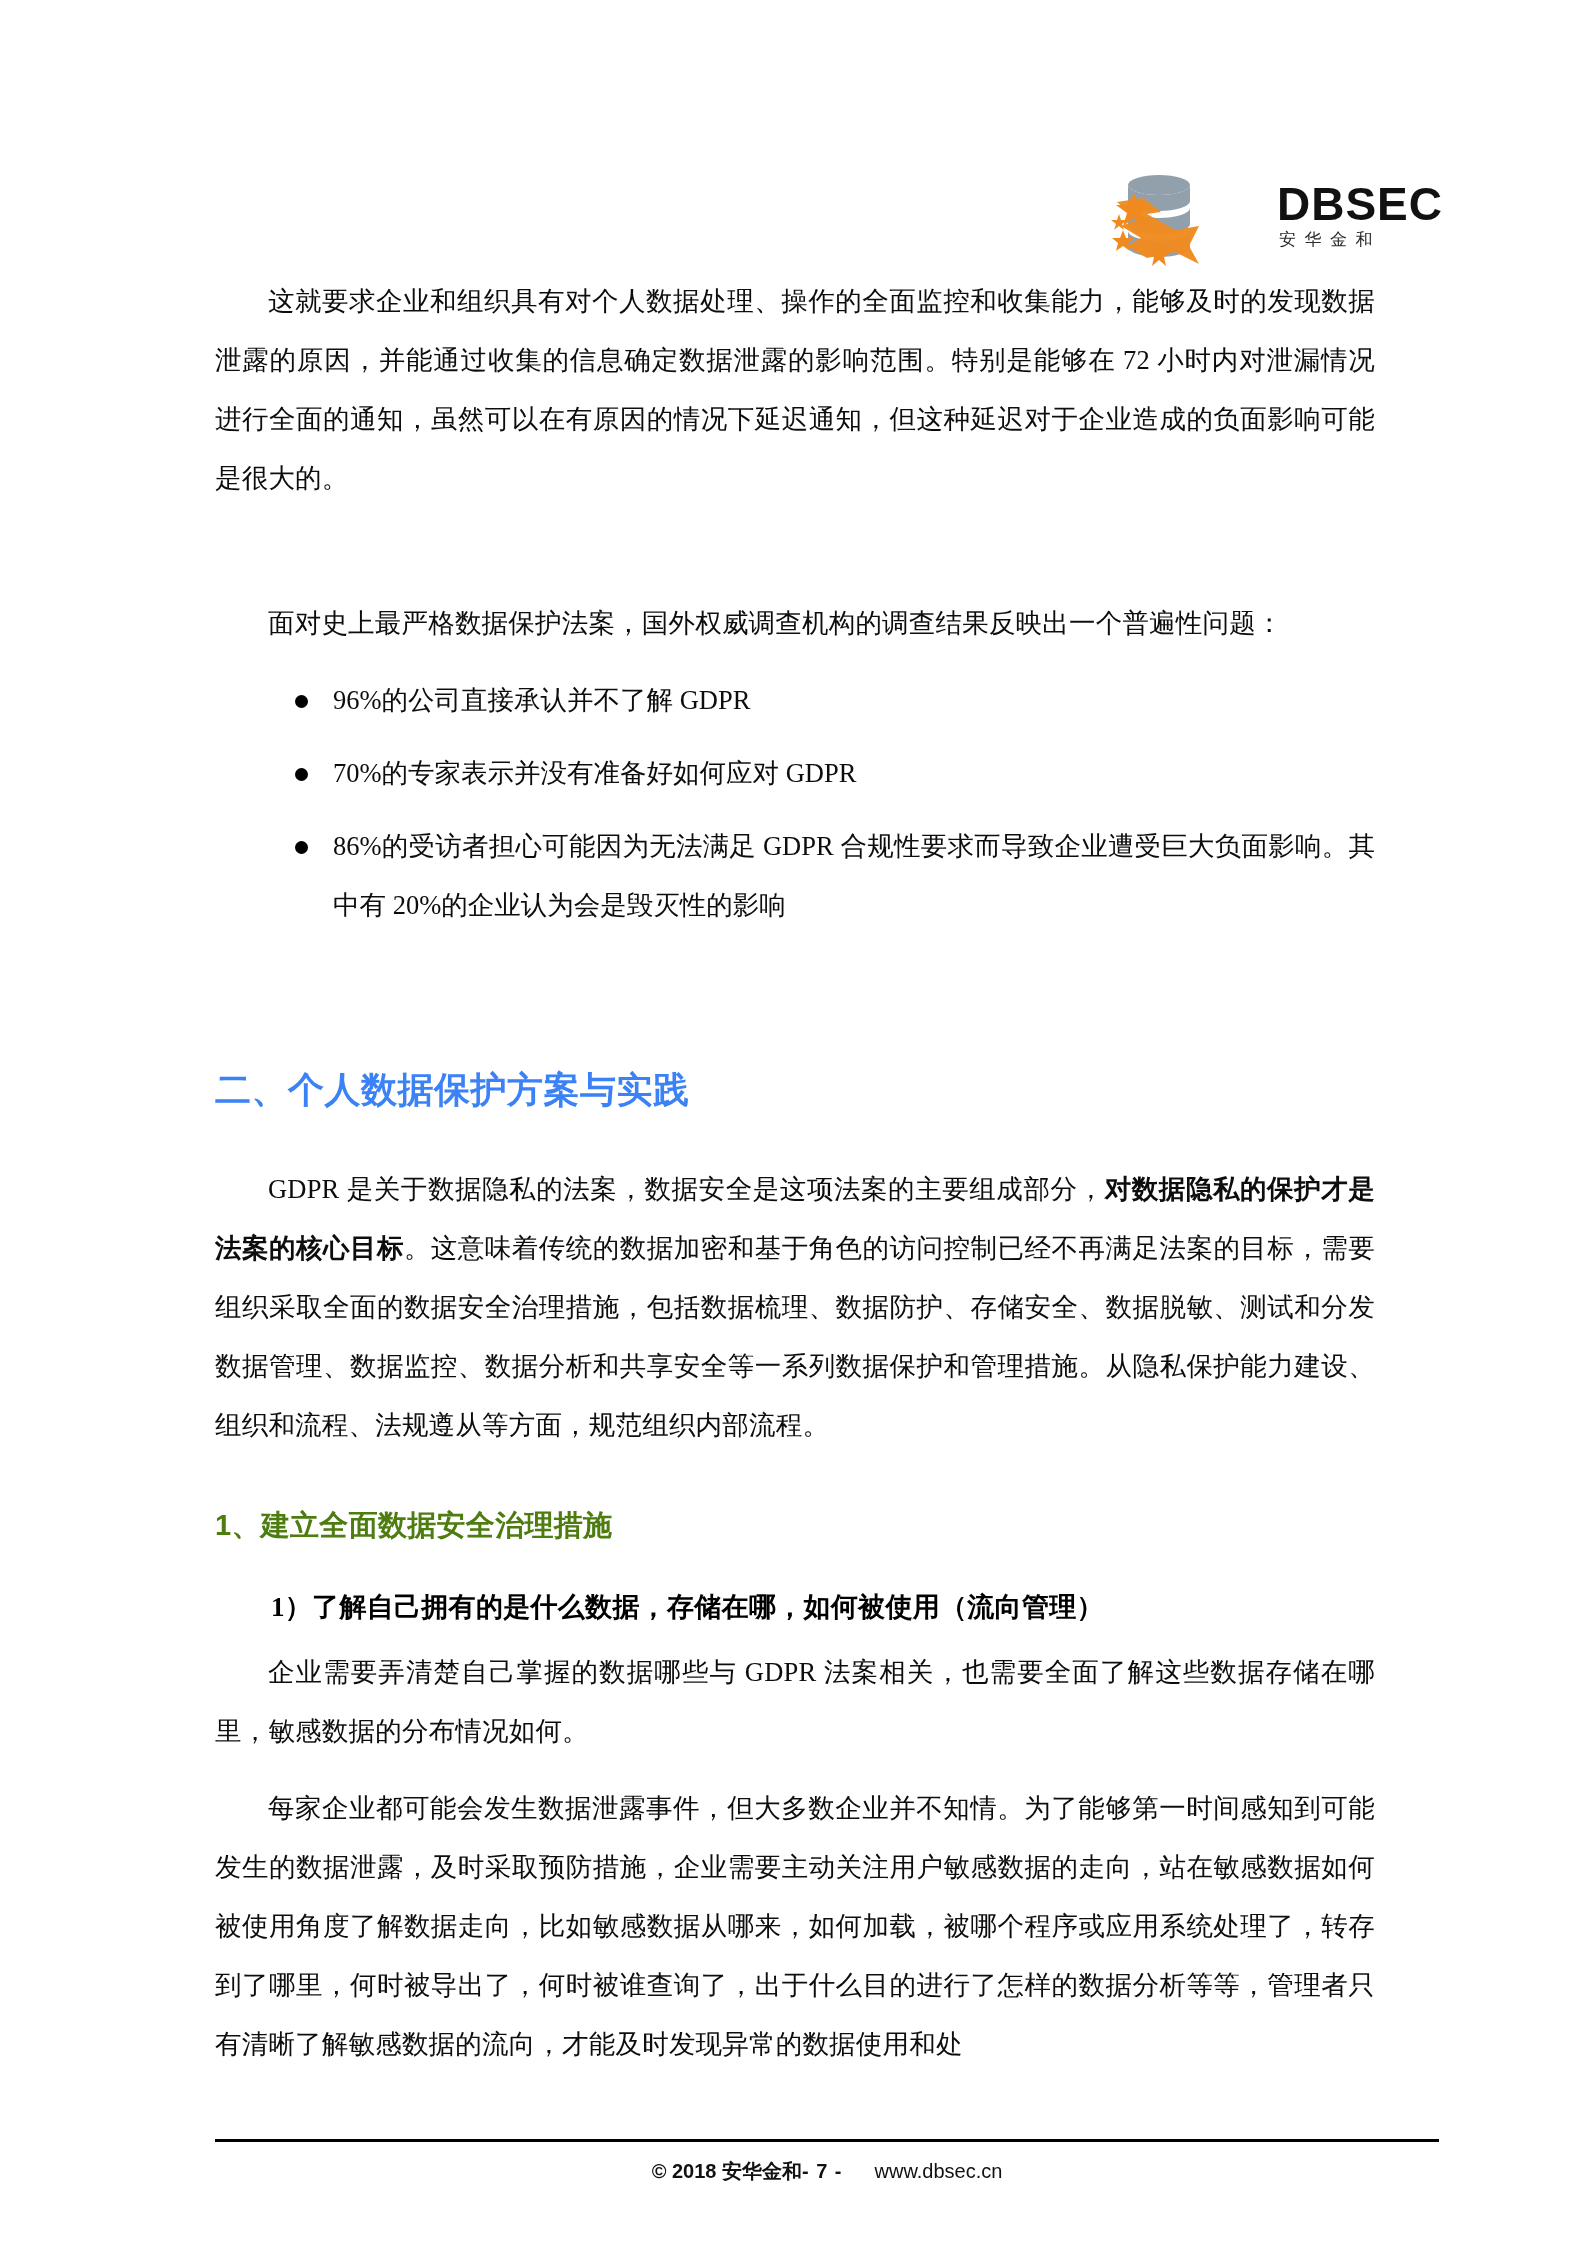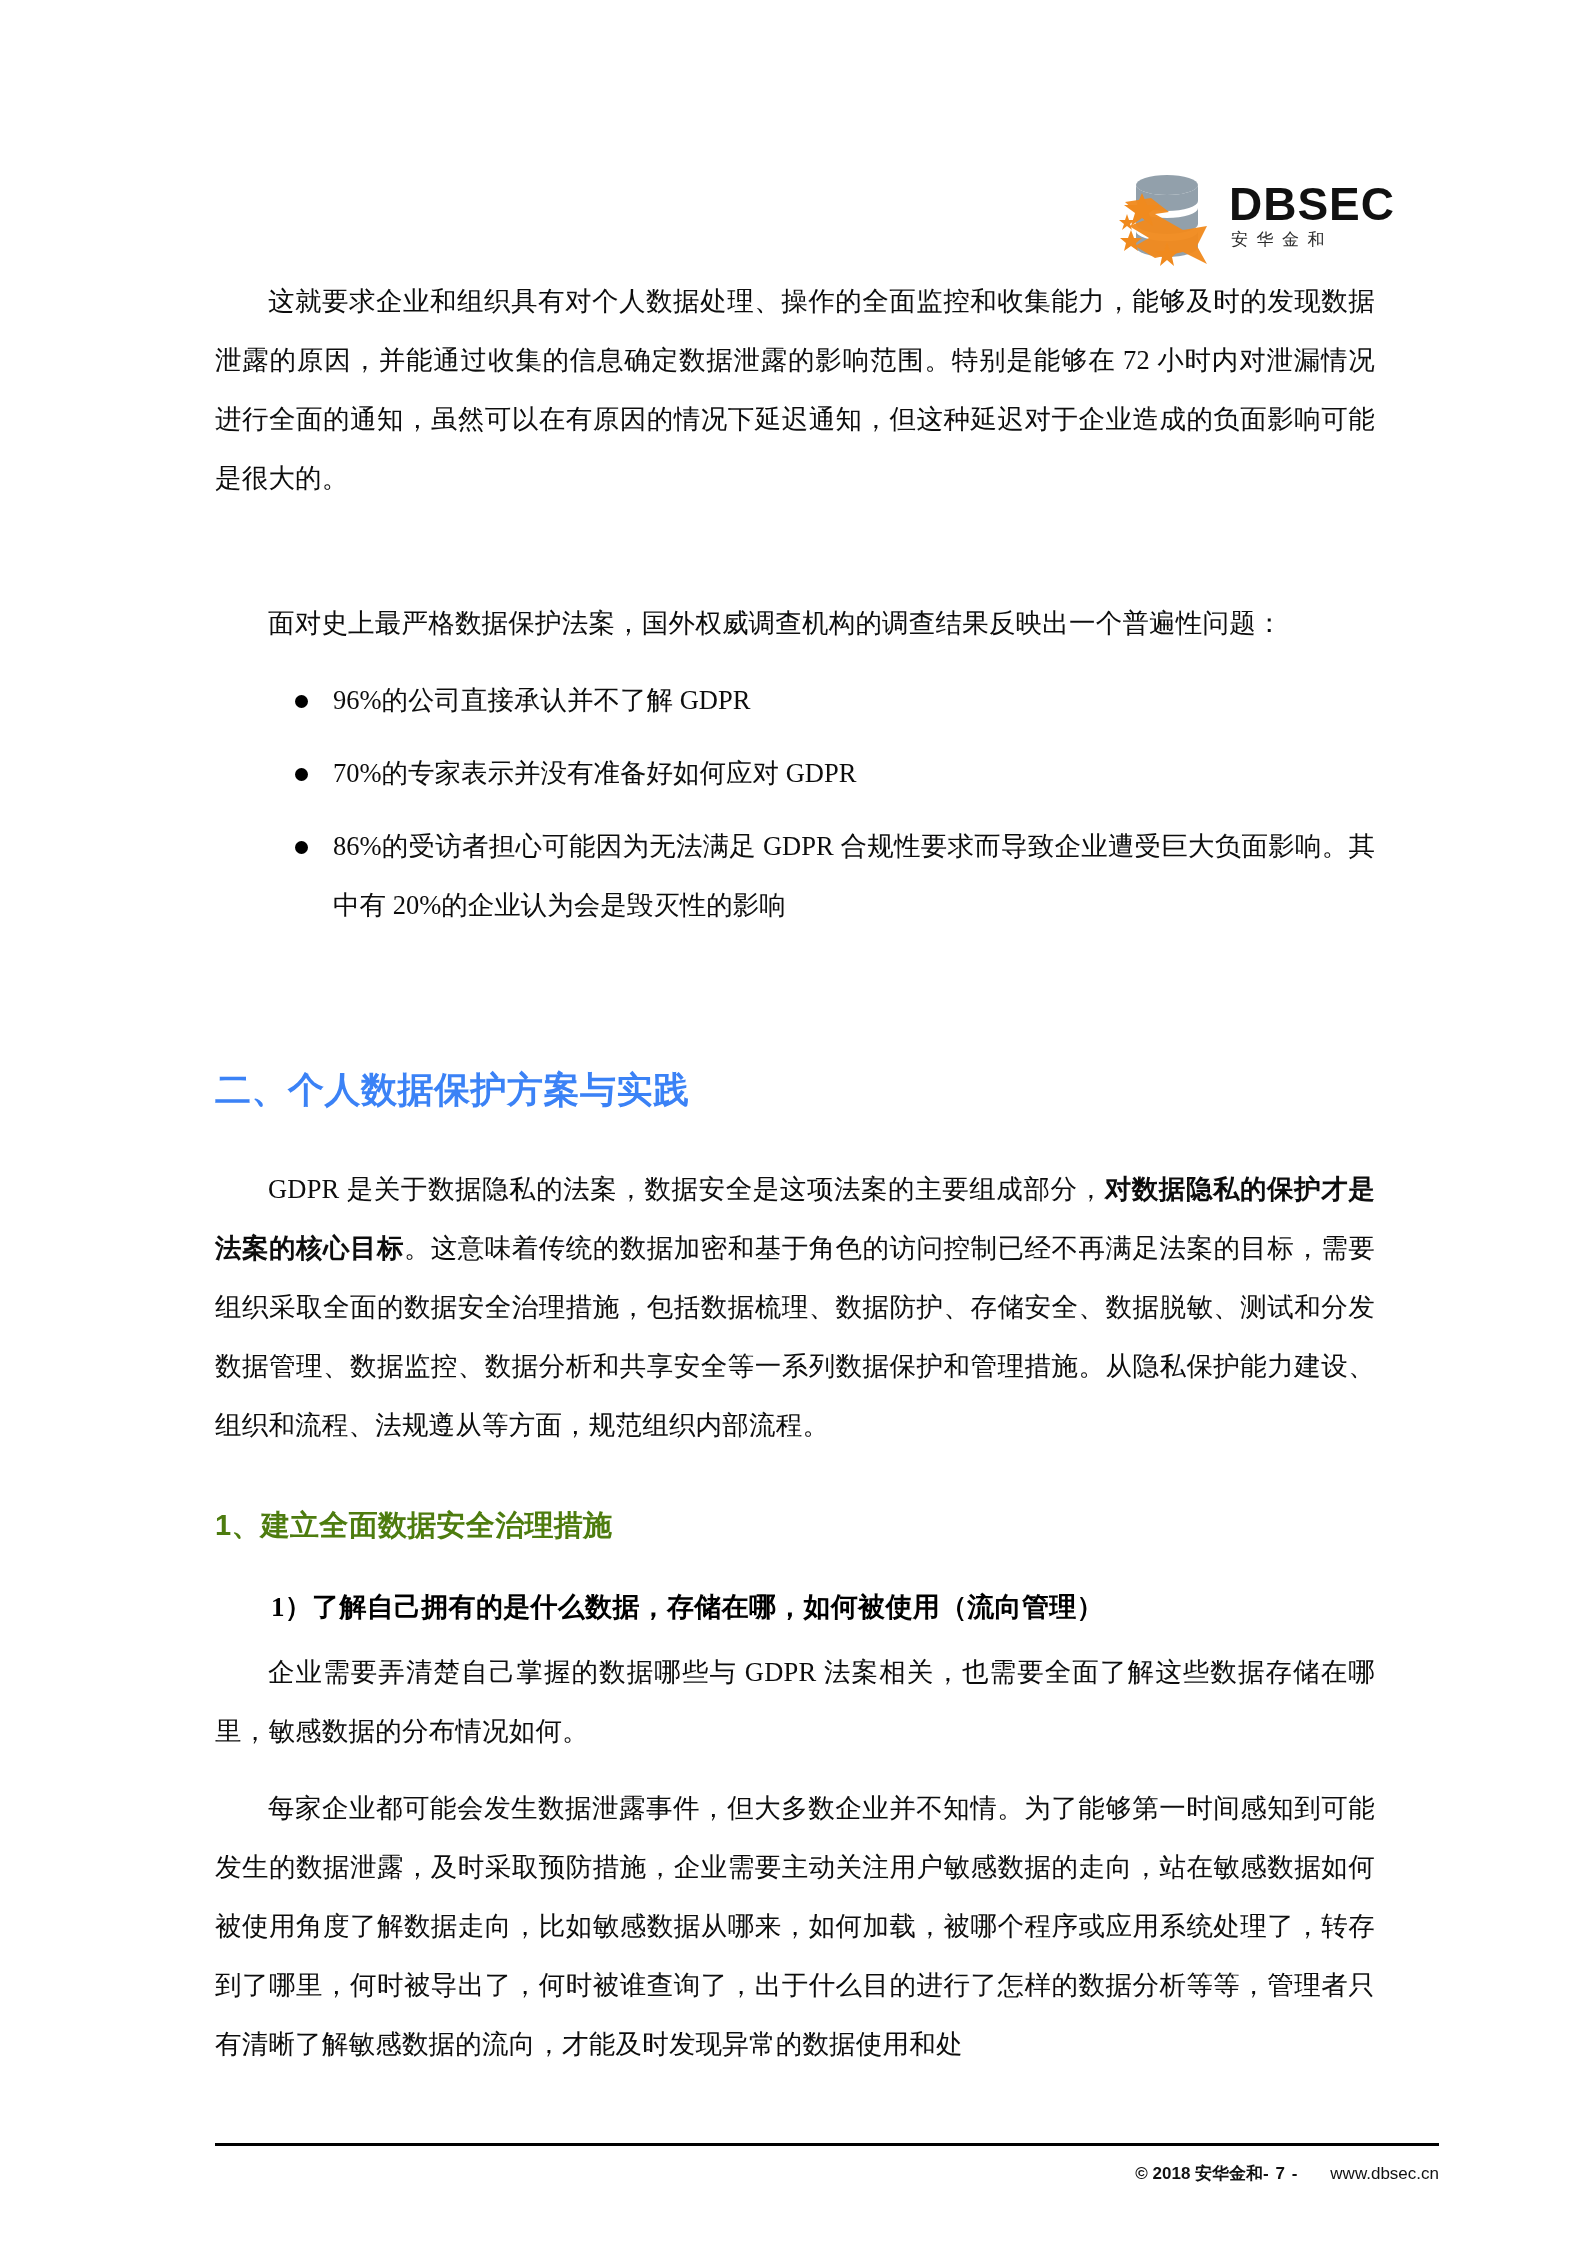--- a/index.html
+++ b/index.html
@@ -17,26 +17,26 @@
     height: 2245px;
     background: #ffffff;
     overflow: hidden;
     box-sizing: border-box;
   }
 
   
   .header {
     position: absolute;
     top: 165px;
-    right: 136px;
+    right: 144px;
     width: 340px;
     height: 105px;
     display: flex;
     align-items: center;
-    justify-content: flex-start;
+    justify-content: space-between;
     gap: 14px;
   }
   .logo-mark {
     position: relative;
     width: 104px;
     height: 100px;
     flex: 0 0 auto;
   }
   .logo-mark svg { display: block; }
   .logo-text {
@@ -146,23 +146,23 @@
     bottom: 60px;
   }
   .footer-rule {
     border: 0;
     border-top: 3px solid #000000;
     margin: 0 0 16px 0;
   }
   .footer-row {
     display: flex;
     align-items: center;
-    justify-content: flex-end;
-    font-family: "Liberation Sans", "DejaVu Sans", sans-serif;
-    font-size: 17px;
+    justify-content: center;
+    font-family: "Liberation Sans", "DejaVu Sans", sans-serif;
+    font-size: 20px;
     color: #111111;
   }
   .footer-left { font-weight: 700; }
   .footer-center { font-weight: 700; letter-spacing: 1px; }
   .footer-right { font-weight: 400; margin-left: 32px; }
 </style>
 </head>
 <body>
 
 <div class="page">

